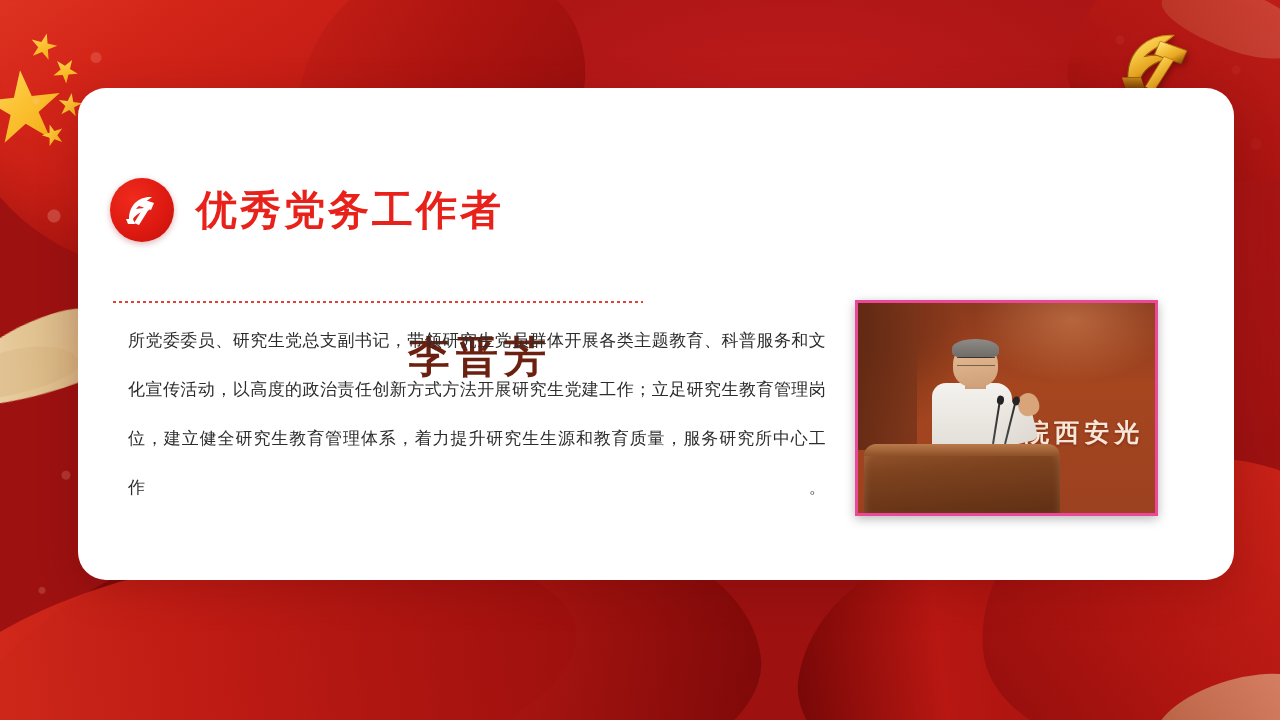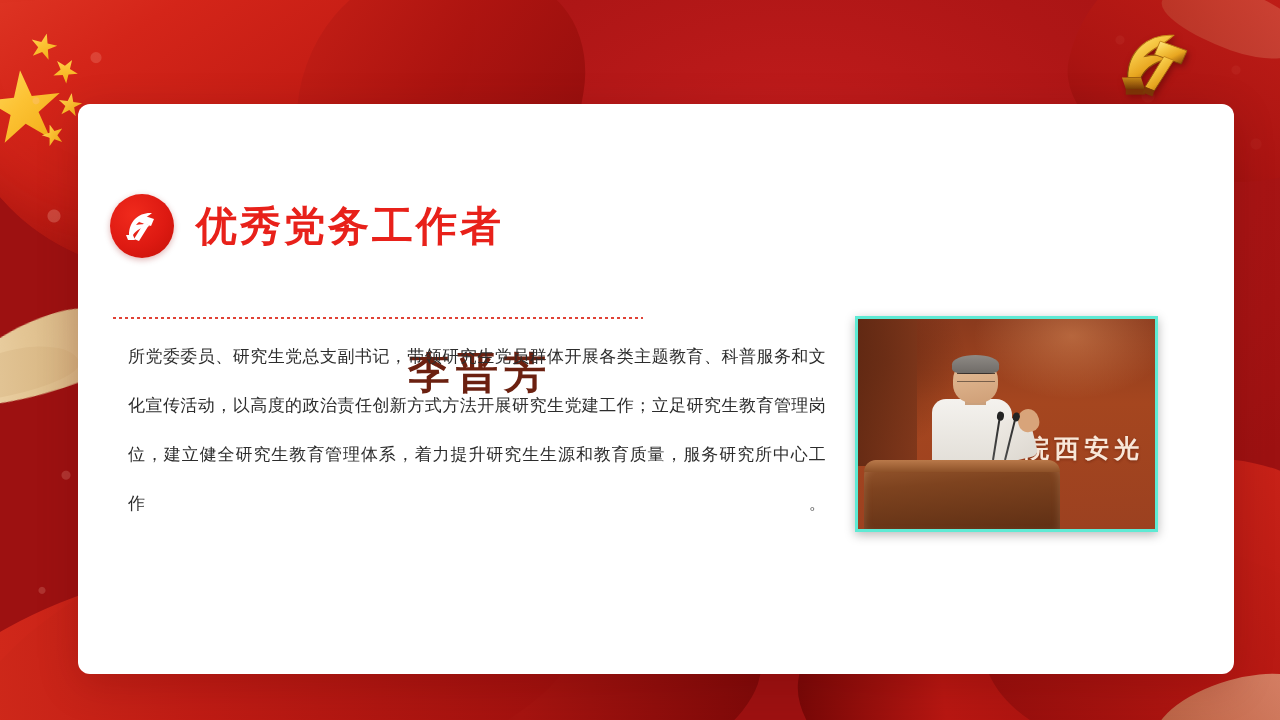--- a/index.html
+++ b/index.html
@@ -148,22 +148,22 @@
 
   
   .emblem-tr{
     position:absolute;right:58px;top:22px;width:116px;height:88px;
   }
   .emblem-tr svg{width:100%;height:100%;display:block;
     filter:drop-shadow(2px 3px 3px rgba(90,6,6,.55));}
 
   
   .card{
-    position:absolute;left:78px;top:104px;width:1156px;height:570px;
-    background:#fff;border-radius:12px;
+    position:absolute;left:78px;top:88px;width:1156px;height:492px;
+    background:#fff;border-radius:28px;
     box-shadow:0 10px 40px rgba(80,5,5,.22);
     overflow:hidden;
   }
 
   
   .header{
     position:absolute;left:32px;top:90px;display:flex;align-items:center;gap:22px;
   }
   .logo-circle{
     width:64px;height:64px;border-radius:50%;
@@ -196,21 +196,21 @@
     position:absolute;left:50px;top:228px;width:698px;
     font-family:"DejaVu Sans","Liberation Sans",sans-serif;
     font-size:17px;line-height:49px;color:#2c2c2c;
     text-align:justify;text-align-last:justify;
     letter-spacing:.2px;
   }
 
   
   .photo{
     position:absolute;left:777px;top:212px;width:303px;height:216px;
-    background:#5eead4;padding:3px;box-sizing:border-box;
+    background:#ec4899;padding:3px;box-sizing:border-box;
     box-shadow:0 3px 10px rgba(0,0,0,.28);
     text-align:center;
   }
   .photo-inner{
     position:relative;width:100%;height:100%;overflow:hidden;
     background:linear-gradient(175deg,#8e3a1c 0%,#a3441f 30%,#ad4a22 60%,#9b3f1d 100%);
   }
   .ph-wall{
     position:absolute;inset:0;
     background:

